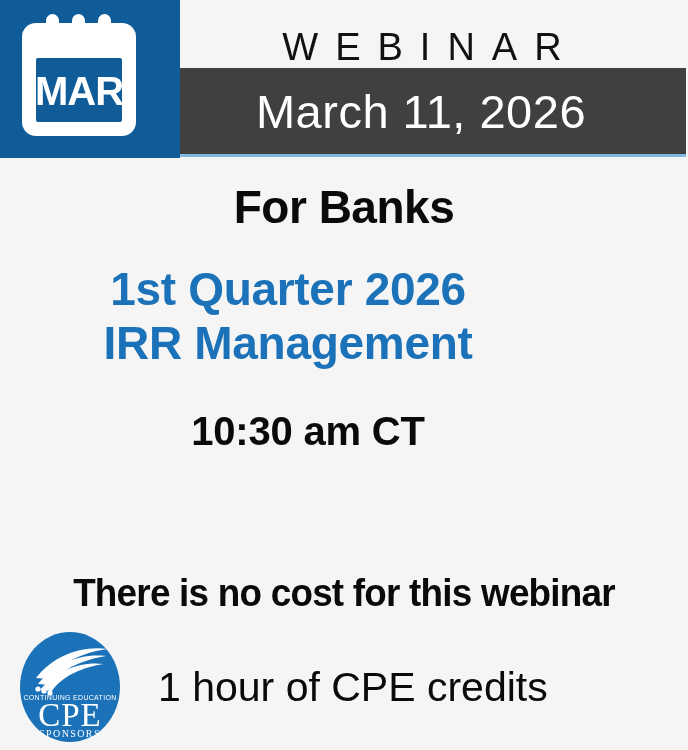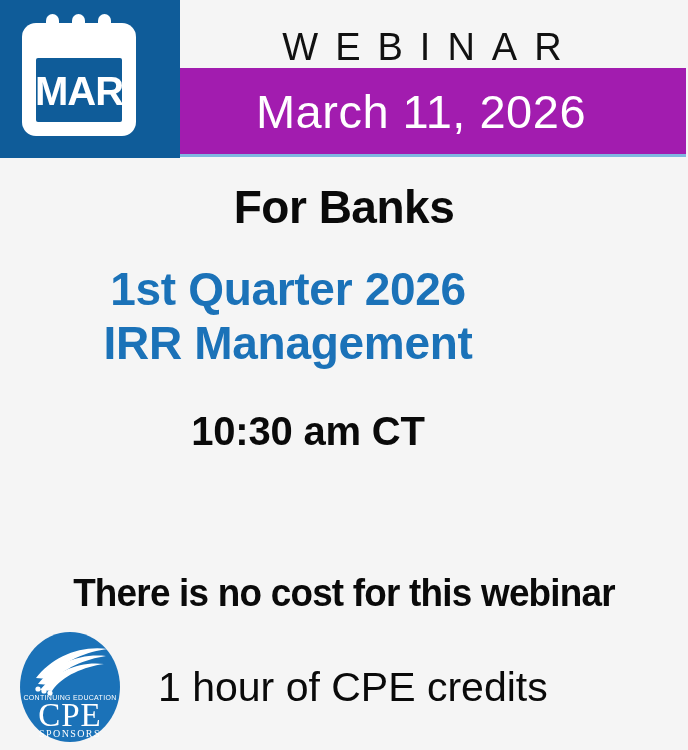--- a/index.html
+++ b/index.html
@@ -65,21 +65,21 @@
     color: #111111;
     line-height: 1;
     white-space: nowrap;
   }
   .date-bar {
     position: absolute;
     left: 156px;
     top: 68px;
     width: 530px;
     height: 86px;
-    background: #a21caf;
+    background: #404040;
     display: flex;
     align-items: center;
     justify-content: center;
   }
   .date-text {
     color: #ffffff;
     font-size: 47px;
     font-weight: 400;
     letter-spacing: 0.5px;
     line-height: 1;

